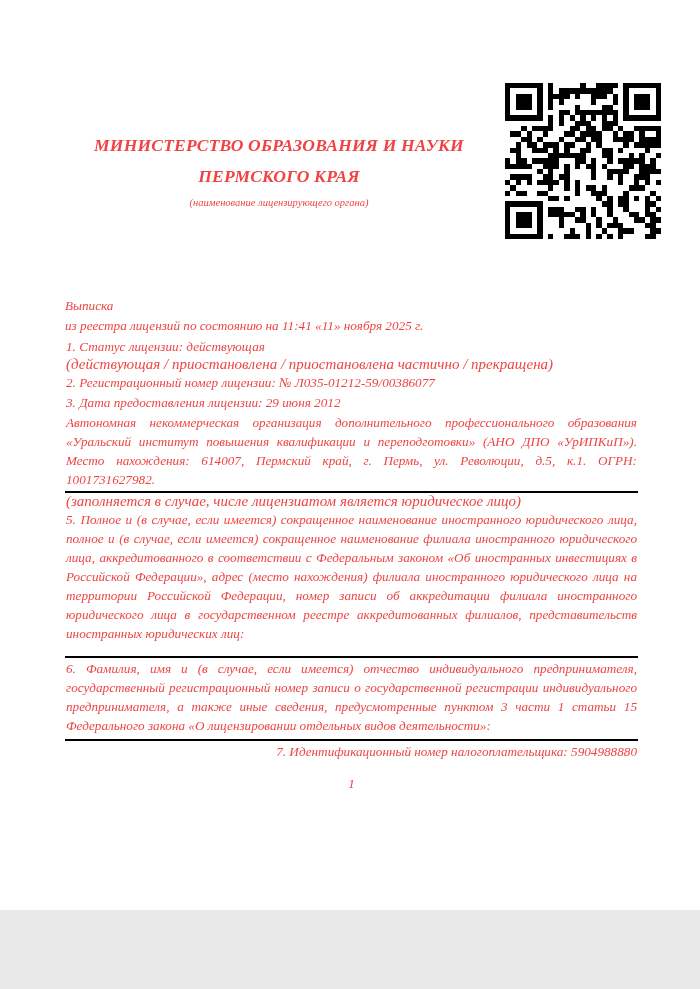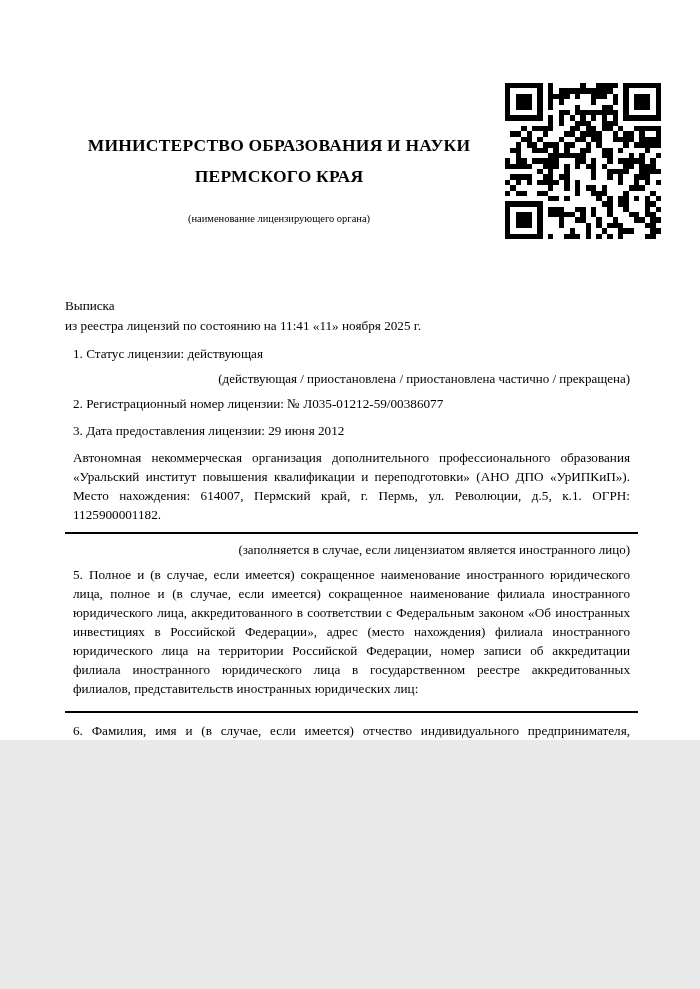--- a/index.html
+++ b/index.html
@@ -1,51 +1,52 @@
 <!DOCTYPE html>
 <html><head>
 <meta charset="utf-8">
 <style>
   html,body{margin:0;padding:0;background:#e9e9e9;}
   .page{
     position:relative;
-    width:700px;height:740px;
+    width:700px;height:910px;
     margin:0 auto;
     background:#ffffff;
-    color:#000000;
+    color:#ef4444;
     font-family:"Liberation Serif","DejaVu Serif",serif;
     overflow:hidden;
+    font-style:italic;
   }
   
   .qr{
     position:absolute;top:83px;left:505px;
     width:156px;height:156px;
   }
   .qr svg{display:block;width:156px;height:156px;}
   
   .header{
     position:absolute;top:130px;left:63px;width:432px;
     text-align:center;
   }
   .org-line{
     font-weight:bold;font-size:17.5px;line-height:31px;
     letter-spacing:.2px;white-space:nowrap;
   }
-  .org-caption{font-size:10.5px;line-height:14px;margin-top:20px;}
+  .org-caption{font-size:10.5px;line-height:14px;margin-top:4px;}
   
   .content{
     position:absolute;top:296px;left:65px;width:573px;
     font-size:13.2px;line-height:19px;
   }
   .doc-title{text-align:left;line-height:20px;}
-  .content p{margin:8px;padding:0;}
+  .content p{margin:1px;padding:0;}
   .item{margin-top:0;}
   .para{text-align:justify;}
   .note{
-    font-size:13px;line-height:15px;text-align:right;
+    font-size:15px;line-height:15px;text-align:left;
   }
   .rule{
     height:0;border-top:2px solid #000;width:100%;
   }
   .mt-i1{margin-top:27px;}
   .mt-i2{margin-top:20px;}
   .mt-i3{margin-top:12px;}
   .mt-i4{margin-top:15px;}
   .mt-i5{margin-top:12px;}
   .mt-i6{margin-top:12px;}
@@ -497,23 +498,23 @@
       <div>из реестра лицензий по состоянию на 11:41 «11» ноября 2025 г.</div>
     </div>
 
     <p class="item mt-i1">1. Статус лицензии: действующая</p>
     <p class="note">(действующая / приостановлена / приостановлена частично / прекращена)</p>
 
     <p class="item mt-i2">2. Регистрационный номер лицензии: № Л035-01212-59/00386077</p>
 
     <p class="item mt-i3">3. Дата предоставления лицензии: 29 июня 2012</p>
 
-    <p class="para">Автономная некоммерческая организация дополнительного профессионального образования «Уральский институт повышения квалификации и переподготовки» (АНО ДПО «УрИПКиП»). Место нахождения: 614007, Пермский край, г. Пермь, ул. Революции, д.5, к.1. ОГРН: 1125900001182.</p>
+    <p class="para">Автономная некоммерческая организация дополнительного профессионального образования «Уральский институт повышения квалификации и переподготовки» (АНО ДПО «УрИПКиП»). Место нахождения: 614007, Пермский край, г. Пермь, ул. Революции, д.5, к.1. ОГРН: 1001731627982.</p>
     <div class="rule rule-tight"></div>
-    <p class="note">(заполняется в случае, если лицензиатом является иностранного лицо)</p>
+    <p class="note">(заполняется в случае, числе лицензиатом является юридическое лицо)</p>
 
     <p class="para mt-i5">5. Полное и (в случае, если имеется) сокращенное наименование иностранного юридического лица, полное и (в случае, если имеется) сокращенное наименование филиала иностранного юридического лица, аккредитованного в соответствии с Федеральным законом «Об иностранных инвестициях в Российской Федерации», адрес (место нахождения) филиала иностранного юридического лица на территории Российской Федерации, номер записи об аккредитации филиала иностранного юридического лица в государственном реестре аккредитованных филиалов, представительств иностранных юридических лиц:</p>
     <div class="rule rule-gap"></div>
 
     <p class="para mt-i6">6. Фамилия, имя и (в случае, если имеется) отчество индивидуального предпринимателя, государственный регистрационный номер записи о государственной регистрации индивидуального предпринимателя, а также иные сведения, предусмотренные пунктом 3 части 1 статьи 15 Федерального закона «О лицензировании отдельных видов деятельности»:</p>
     <div class="rule rule-close"></div>
 
     <p class="item mt-i7">7. Идентификационный номер налогоплательщика: 5904988880</p>
 
     <div class="footer">1</div>

